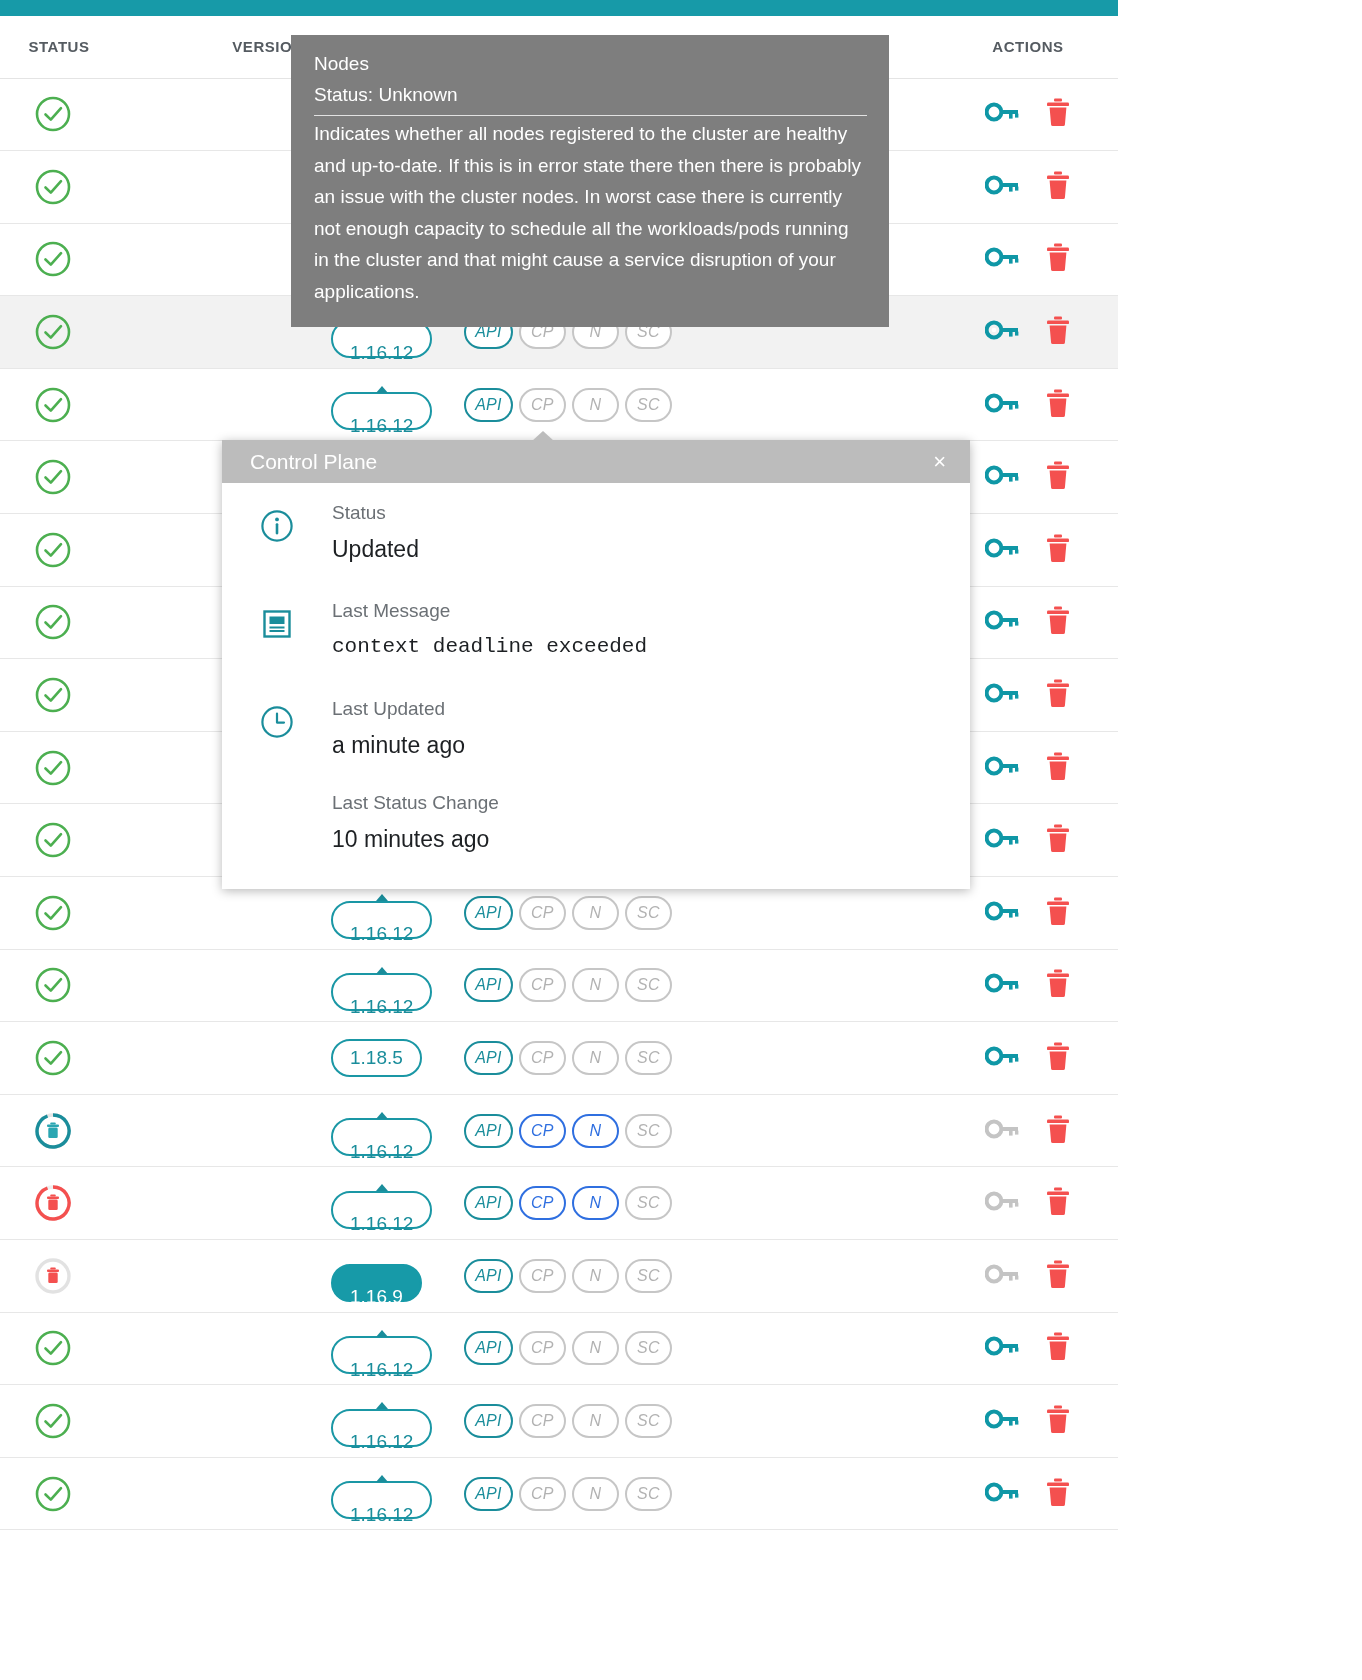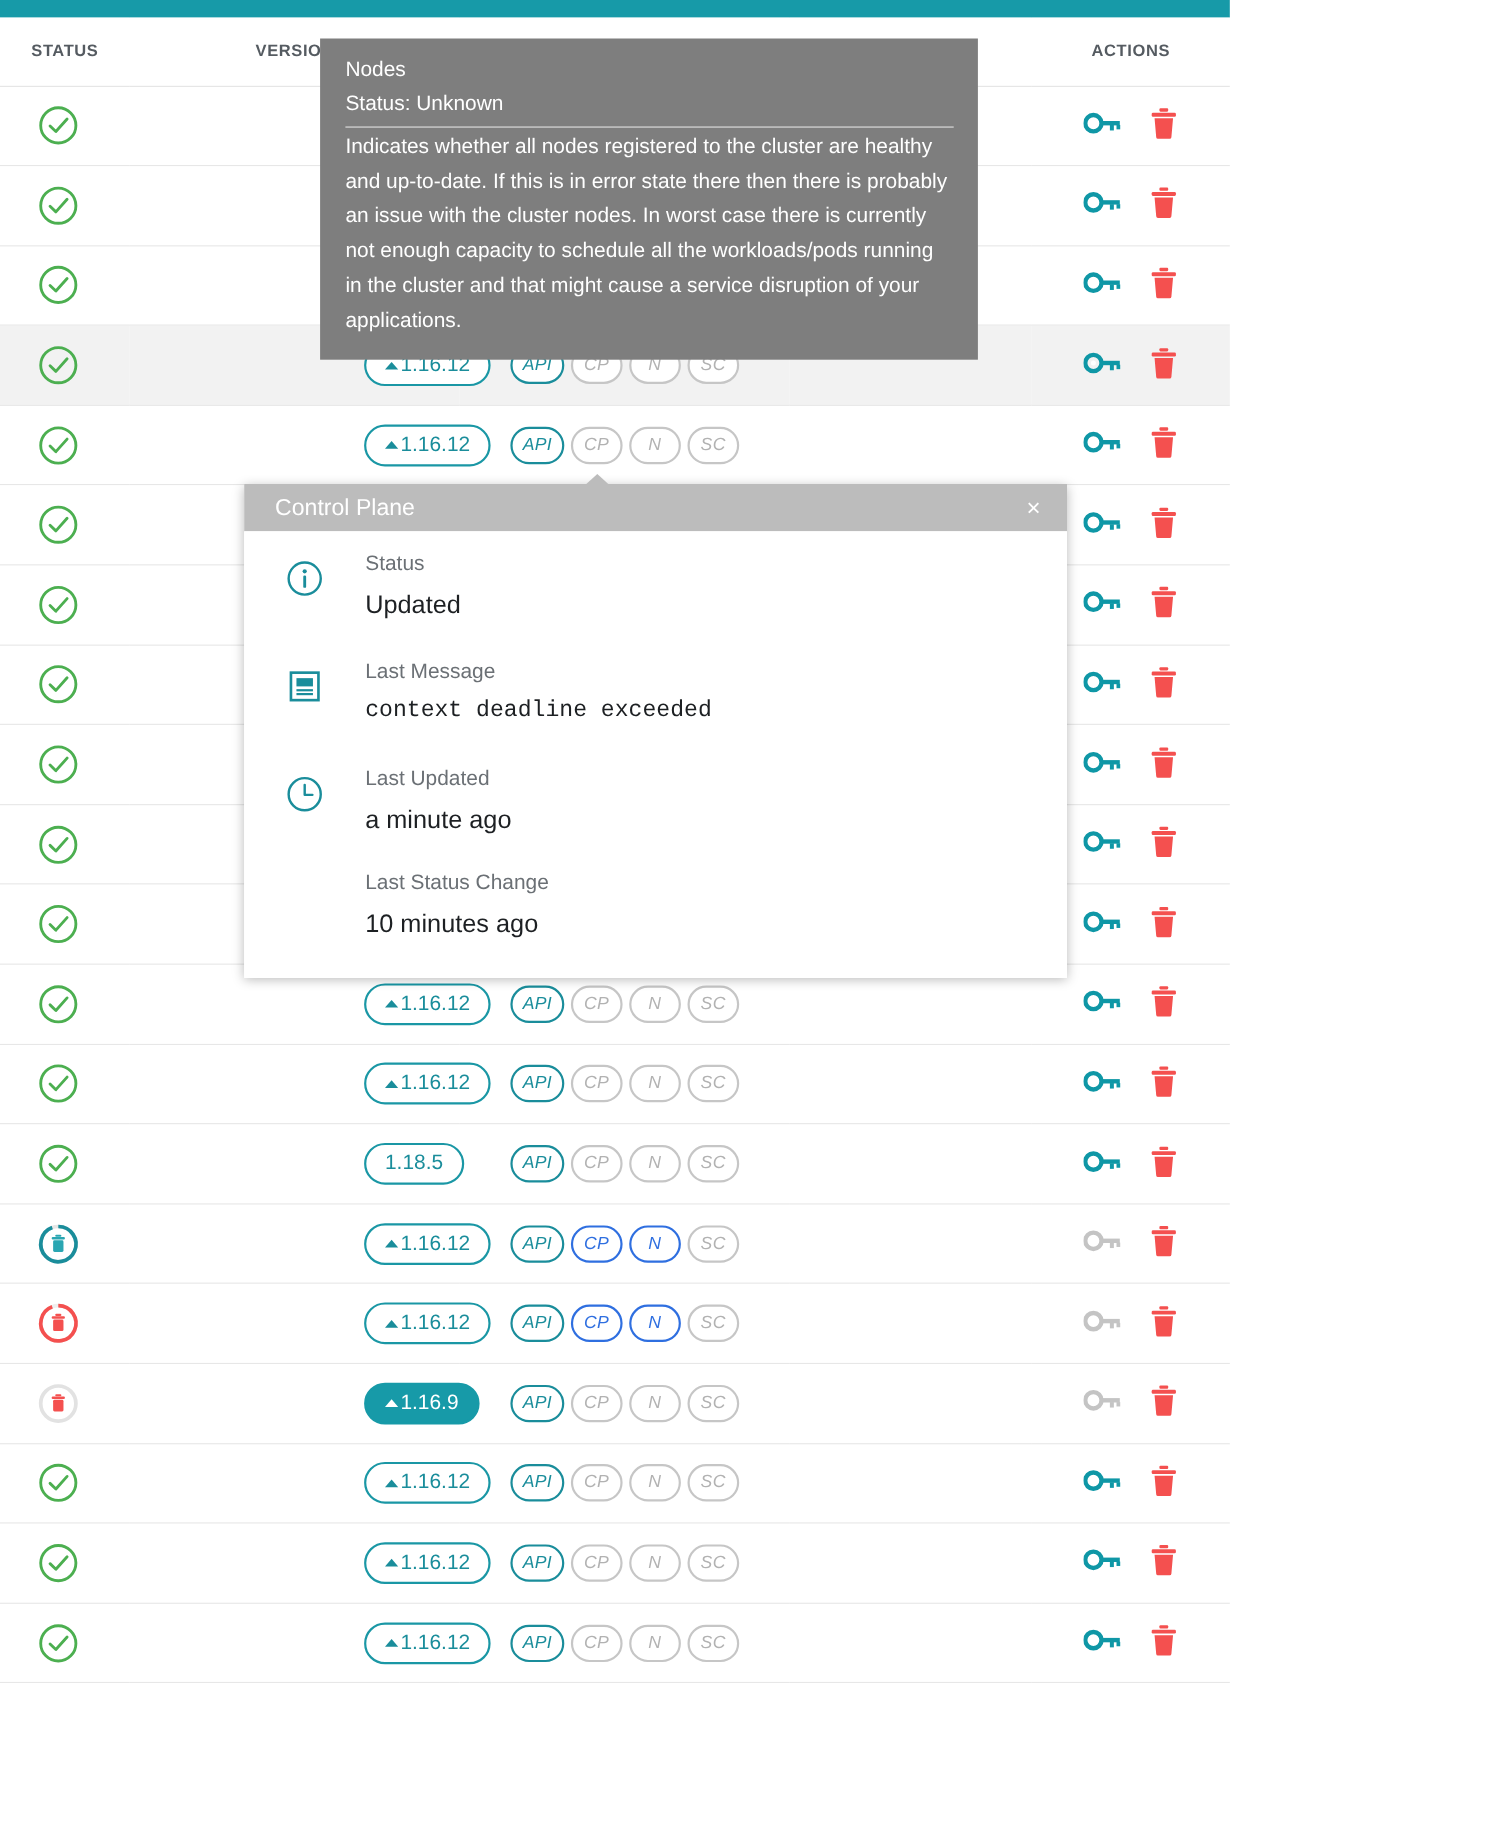--- a/index.html
+++ b/index.html
@@ -71,32 +71,33 @@
 
   
   .status-ico { display:inline-block; width:40px; height:40px; margin-left:-12px; position:relative; vertical-align:middle;}
   .status-ico svg { display:block; }
 
   
   .ver-pill {
     display: inline-flex;
     align-items: center;
     justify-content: center;
-    gap: 2px;
+    gap: 22px;
     min-width: 78px;
     height: 38px;
     padding: 0 17px;
     border: 2px solid #1a97a5;
     border-radius: 19px;
     color: #1a8d9b;
     font-size: 19px;
     font-weight: 500;
     background: #fff;
     margin-left: 213px;
     white-space: nowrap;
+    flex-direction: column;
   }
   .ver-pill.solid {
     background: #179aa8;
     border-color: #179aa8;
     color: #ffffff;
   }
   .up-arrow {
     width: 0; height: 0;
     border-left: 6px solid transparent;
     border-right: 6px solid transparent;

